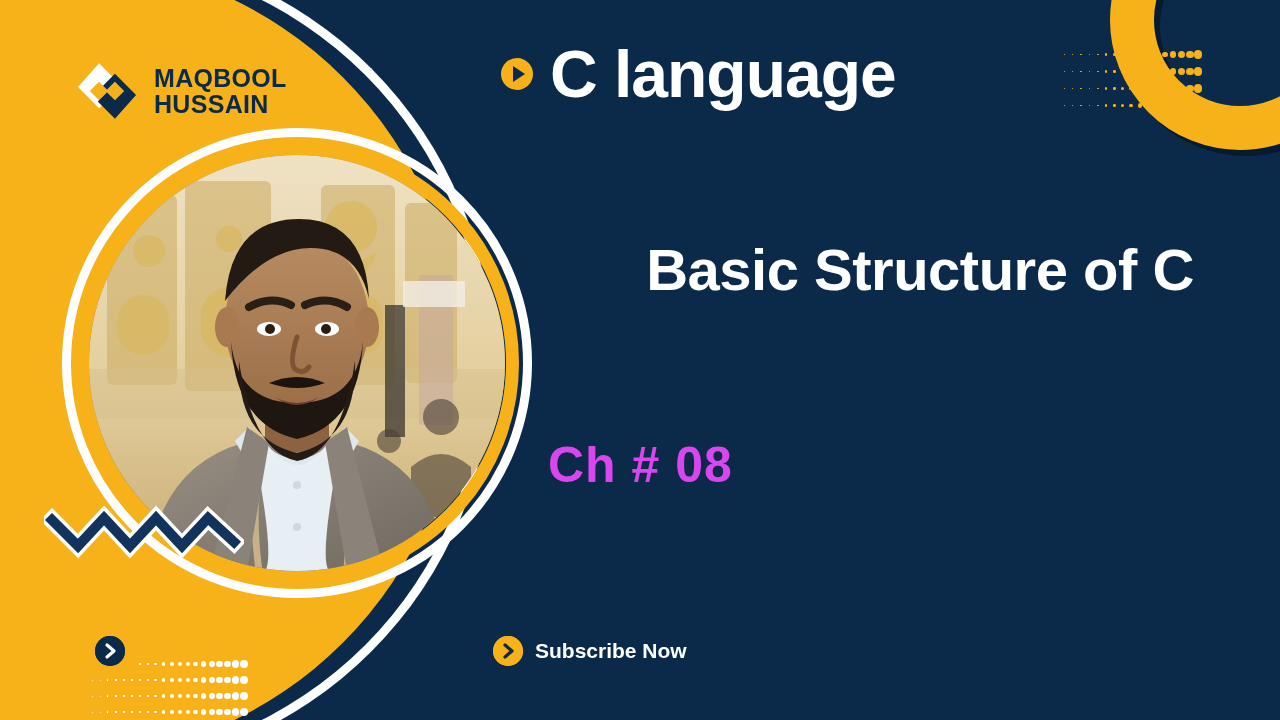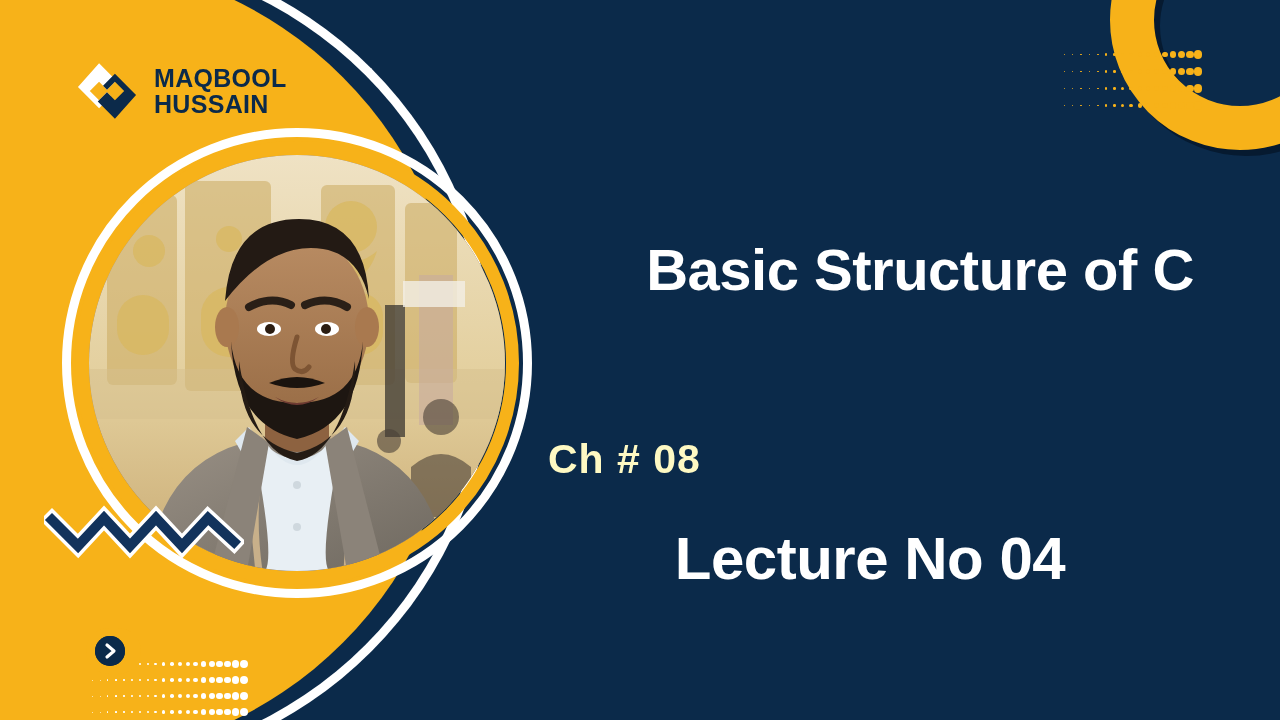--- a/index.html
+++ b/index.html
@@ -151,22 +151,22 @@
     text-align:center;
     color:#ffffff;
     font-size:58px;
     font-weight:bold;
     line-height:1.12;
     letter-spacing:-.5px;
   }
 
   .chapter {
     position:absolute; left:58px; top:436px;
-    color:#fef9c3;
-    font-size:41px;
+    color:#d946ef;
+    font-size:50px;
     font-weight:bold;
     letter-spacing:1px;
   }
 
   .lecture {
     position:absolute; left:0px; top:524px;
     width:760px;
     text-align:center;
     color:#ffffff;
     font-size:60px;
@@ -497,30 +497,47 @@
 
   <span class="zigzag">
     <svg viewBox="0 0 200 68" xmlns="http://www.w3.org/2000/svg">
       <polyline points="8,28 34,54 60,26 86,54 112,26 138,54 164,26 190,50" fill="none" stroke="#ffffff" stroke-width="17" stroke-linejoin="miter" stroke-linecap="square"></polyline>
       <polyline points="8,28 34,54 60,26 86,54 112,26 138,54 164,26 190,50" fill="none" stroke="#12335c" stroke-width="10" stroke-linejoin="miter" stroke-linecap="square"></polyline>
     </svg>
   </span>
 
   <div class="content">
 
+    <div class="title-row">
+      <span class="play-icon">
+        <svg viewBox="0 0 34 34" xmlns="http://www.w3.org/2000/svg">
+          <circle cx="17" cy="17" r="16" fill="#f7b219"></circle>
+          <path d="M13 9 L25 17 L13 25 Z" fill="#0b2a4a"></path>
+        </svg>
+      </span>
+      <span class="title-text">C language</span>
+    </div>
 
 
     <div class="subject">Basic Structure of C</div>
 
     <div class="chapter">Ch # 08</div>
 
-    <div class="lecture">Lecture No 04</div>
   </div>
 
   <div class="bottom-bar">
+    <div class="bar-sub" style="margin-left:0; position:absolute; left:398px; top:0; height:46px;">
+      <span class="chev-circle chev-yellow">
+        <svg viewBox="0 0 30 30" width="30" height="30" xmlns="http://www.w3.org/2000/svg">
+          <circle cx="15" cy="15" r="15" fill="#f7b219"></circle>
+          <polyline points="12,9 19,15 12,21" fill="none" stroke="#0b2a4a" stroke-width="3.2" stroke-linecap="round" stroke-linejoin="round"></polyline>
+        </svg>
+      </span>
+      <span class="sub-text">Subscribe Now</span>
+    </div>
     <div class="bar-site">
       <span class="chev-circle chev-navy">
         <svg viewBox="0 0 30 30" width="30" height="30" xmlns="http://www.w3.org/2000/svg">
           <circle cx="15" cy="15" r="15" fill="#0b2a4a"></circle>
           <polyline points="12,9 19,15 12,21" fill="none" stroke="#ffffff" stroke-width="3.2" stroke-linecap="round" stroke-linejoin="round"></polyline>
         </svg>
       </span>
     </div>
   </div>
 

